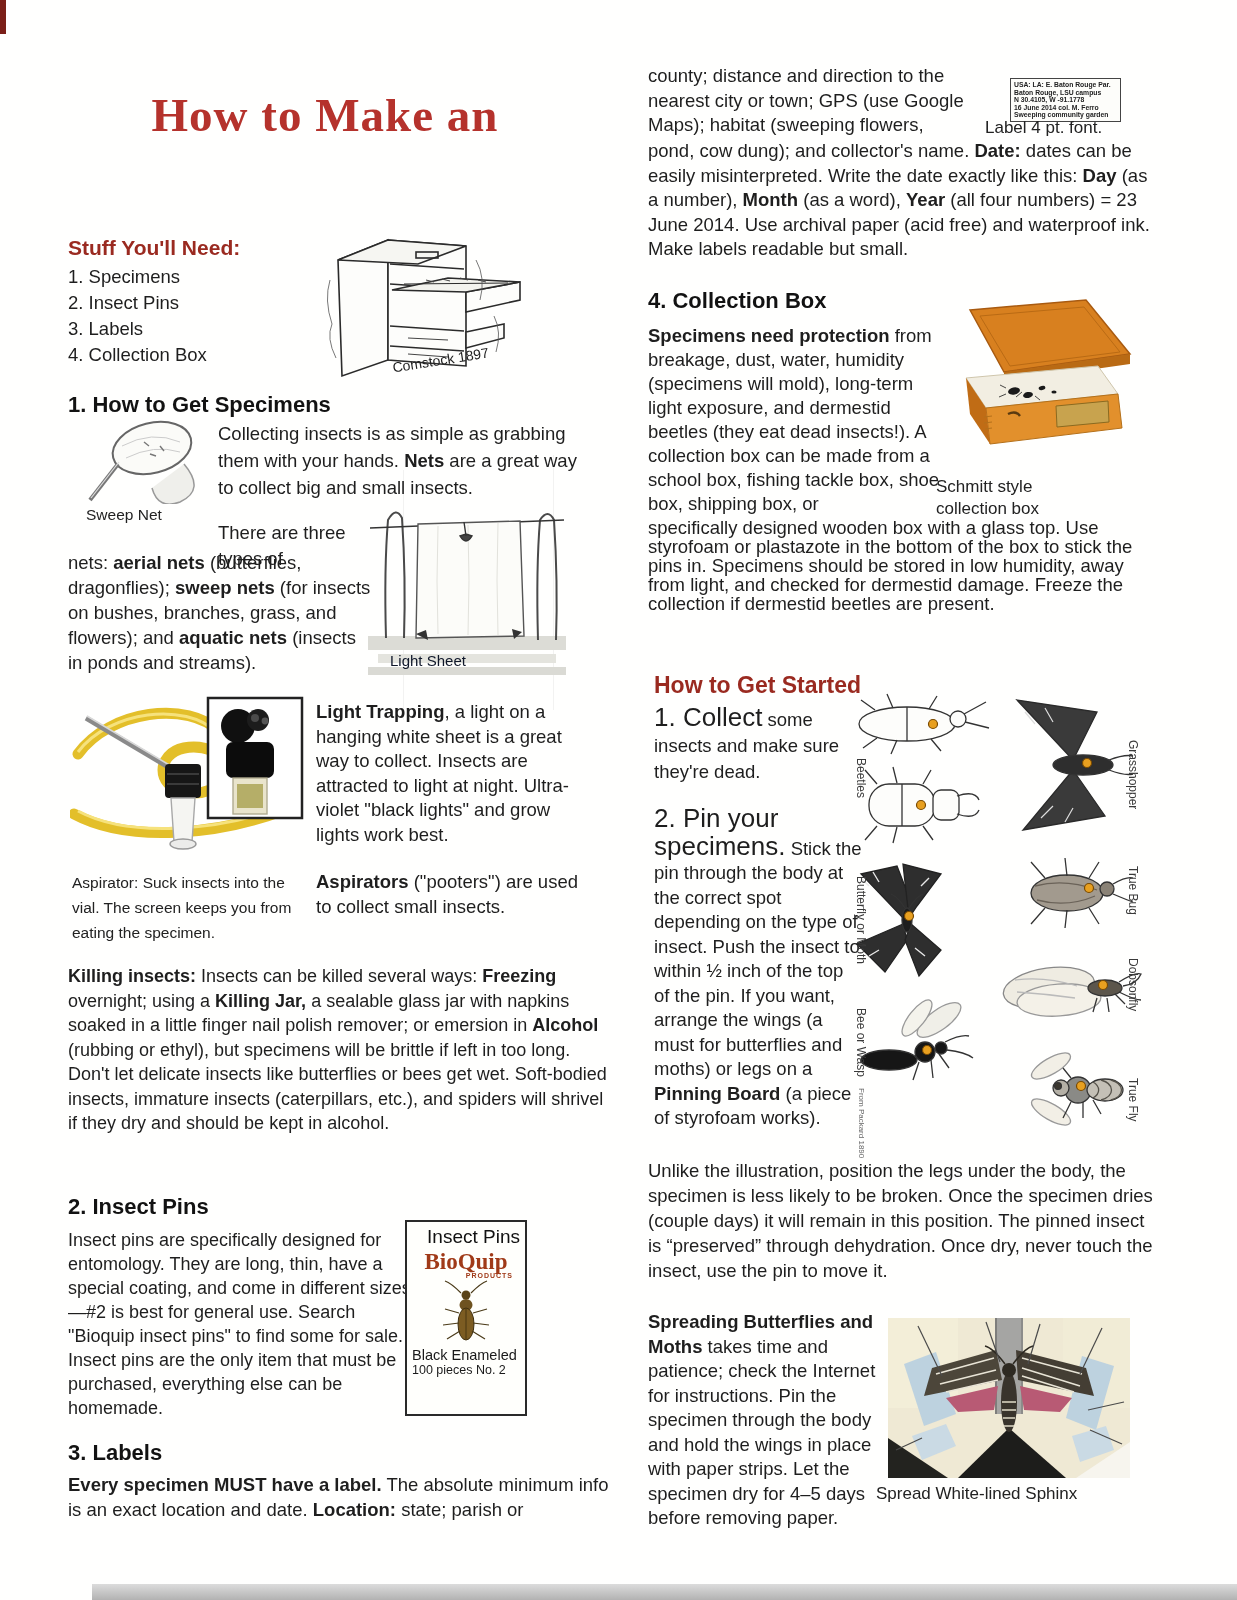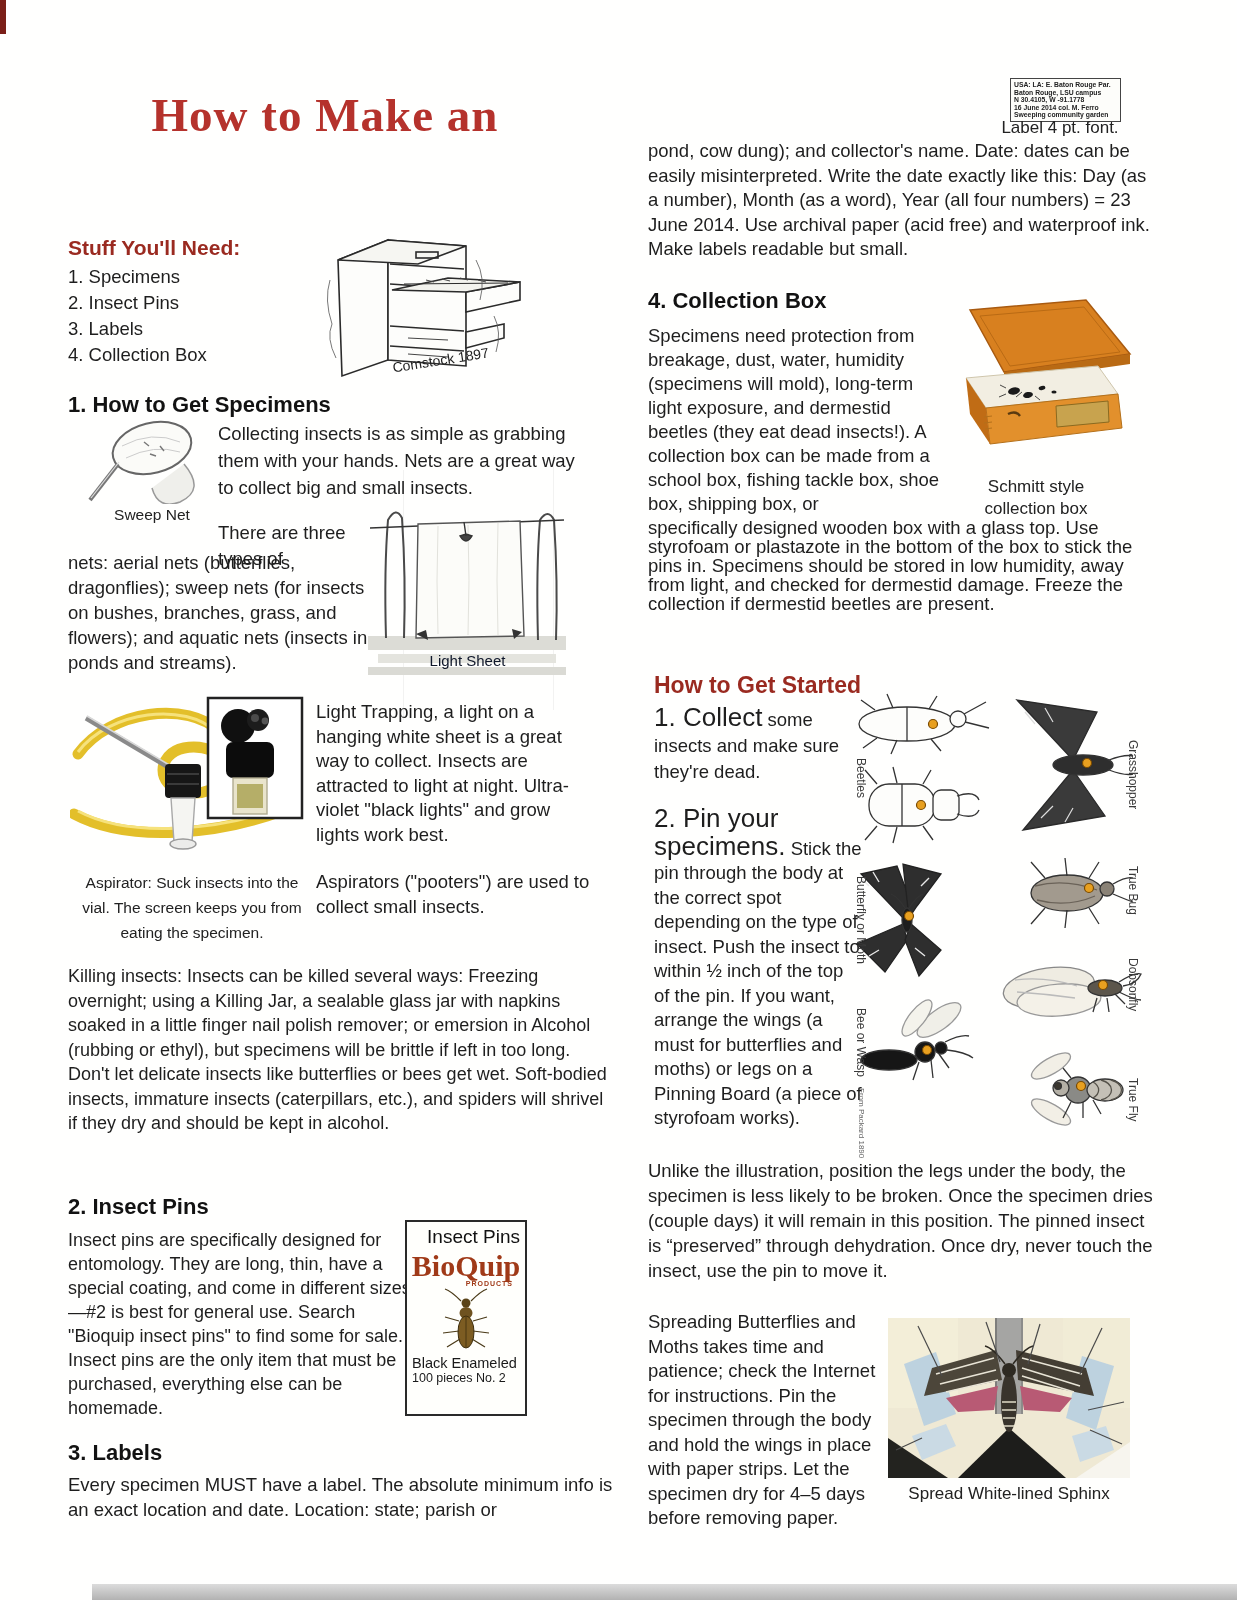--- a/index.html
+++ b/index.html
@@ -1,37 +1,37 @@
 <!DOCTYPE html>
 <html><head>
 <meta charset="utf-8">
 <style>
   html,body{margin:0;padding:0;background:#e9e9e9;}
   .page{position:relative;width:1237px;height:1600px;background:#fffffe;overflow:hidden;
         font-family:"Liberation Sans",sans-serif;color:#1e1e1e;}
   .abs{position:absolute;}
   .blk{position:absolute;font-size:18.5px;line-height:24.5px;color:#1e1e1e;}
-  .b{font-weight:400;margin-top:48px;}
+  .b{font-weight:700;margin-top:48px;}
   .big{font-weight:400;font-size:26px;}
   .h2{position:absolute;font-weight:700;font-size:22px;color:#121212;}
   .hred{position:absolute;font-weight:700;color:#9a2a20;}
-  .cap{position:absolute;text-align:center;color:#222;}
+  .cap{position:absolute;text-align:left;color:#222;}
   .title{position:absolute;left:60px;top:78px;width:530px;text-align:center;
          font-family:"Liberation Serif",serif;font-weight:700;font-size:47px;
          line-height:74px;color:#b5322c;letter-spacing:1px;}
   .rot{position:absolute;transform:rotate(90deg);transform-origin:left top;
        font-size:12px;color:#3a3a3a;white-space:nowrap;}
   .fold{position:absolute;width:1px;background:#000;opacity:0.05;}
   .labelbox{position:absolute;left:1010px;top:78px;width:103px;border:1.5px solid #444;
             padding:2px 3px;font-size:6.8px;line-height:7.6px;font-weight:700;color:#222;
             background:#fdfdfa;}
   .pinsbox{position:absolute;left:405px;top:1220px;width:118px;height:192px;
            border:2px solid #2a2a2a;background:#fffffc;}
   .pinsbox .t1{font-size:19px;text-align:center;margin-top:4px;color:#111;padding-left:15px;}
-  .pinsbox .brand{font-family:"Liberation Serif",serif;font-weight:700;font-size:30px;
+  .pinsbox .brand{font-family:"Liberation Serif",serif;font-weight:700;font-size:23px;
                   color:#a03a18;text-align:center;margin-top:1px;}
   .pinsbox .sub{font-size:7px;color:#a03a18;text-align:right;padding-right:12px;
                 letter-spacing:1px;font-weight:700;margin-top:-3px;}
   .pinsbox .l1{font-size:14.5px;color:#1a1a1a;padding-left:5px;margin-top:2px;}
   .pinsbox .l2{font-size:12.5px;color:#1a1a1a;padding-left:5px;}
   .bottom-bar{position:absolute;left:92px;top:1584px;width:1145px;height:16px;
               background:linear-gradient(#dcdcdc,#b2b2b2);}
   .corner{position:absolute;left:0;top:0;width:6px;height:34px;background:#7b1f18;}
 </style>
 </head>
@@ -163,20 +163,21 @@
       <line x1="57" y1="30" x2="57" y2="60" stroke="#3e2e0e" stroke-width="0.8"></line>
       <path d="M50,34 l-14,-4 M50,44 l-16,2 M51,52 l-13,8 M64,34 l14,-4 M64,44 l16,2 M63,52 l13,8" stroke="#4a3a18" stroke-width="1.2" fill="none"></path>
     </svg>
     <div class="l1">Black Enameled</div>
     <div class="l2">100 pieces No.  2</div>
   </div>
 
   <div class="h2" style="left:68px;top:1440px;">3. Labels</div>
   <div class="blk" style="left:68px;top:1472px;width:545px;line-height:25px;"><span class="b">Every specimen MUST have a label.</span><span> The absolute minimum info is an exact location and date. </span><span class="b">Location:</span><span> state; parish or</span></div>
 
+  <div class="blk" style="left:648px;top:64px;width:332px;"><span>county; distance and direction to the nearest city or town; GPS (use Google Maps); habitat (sweeping flowers,</span></div>
 
   <div class="labelbox">
     <div>USA: LA: E. Baton Rouge Par.</div>
     <div>Baton Rouge, LSU campus</div>
     <div>N 30.4105, W -91.1778</div>
     <div>16 June 2014  col. M. Ferro</div>
     <div>Sweeping community garden</div>
   </div>
   <div class="cap" style="left:985px;top:118px;width:150px;font-size:17px;">Label 4 pt. font.</div>
 

